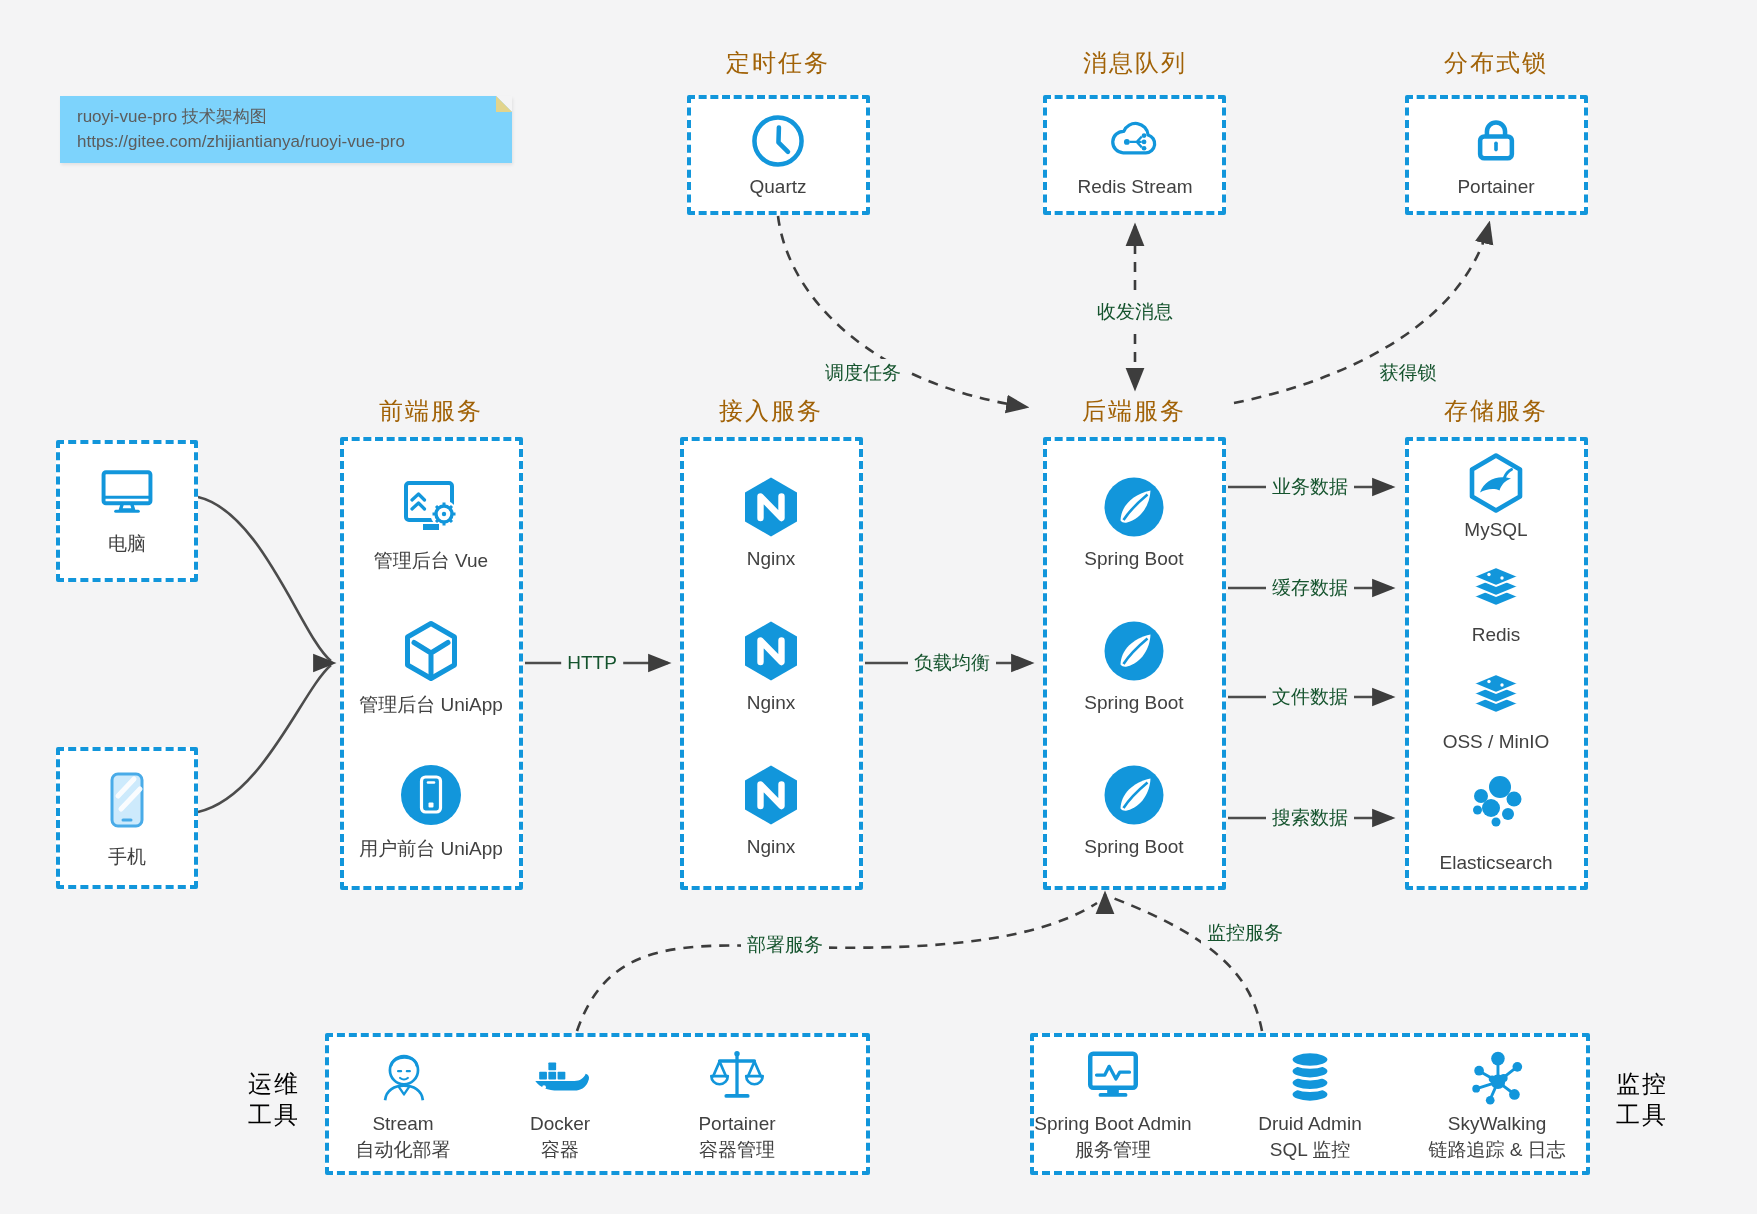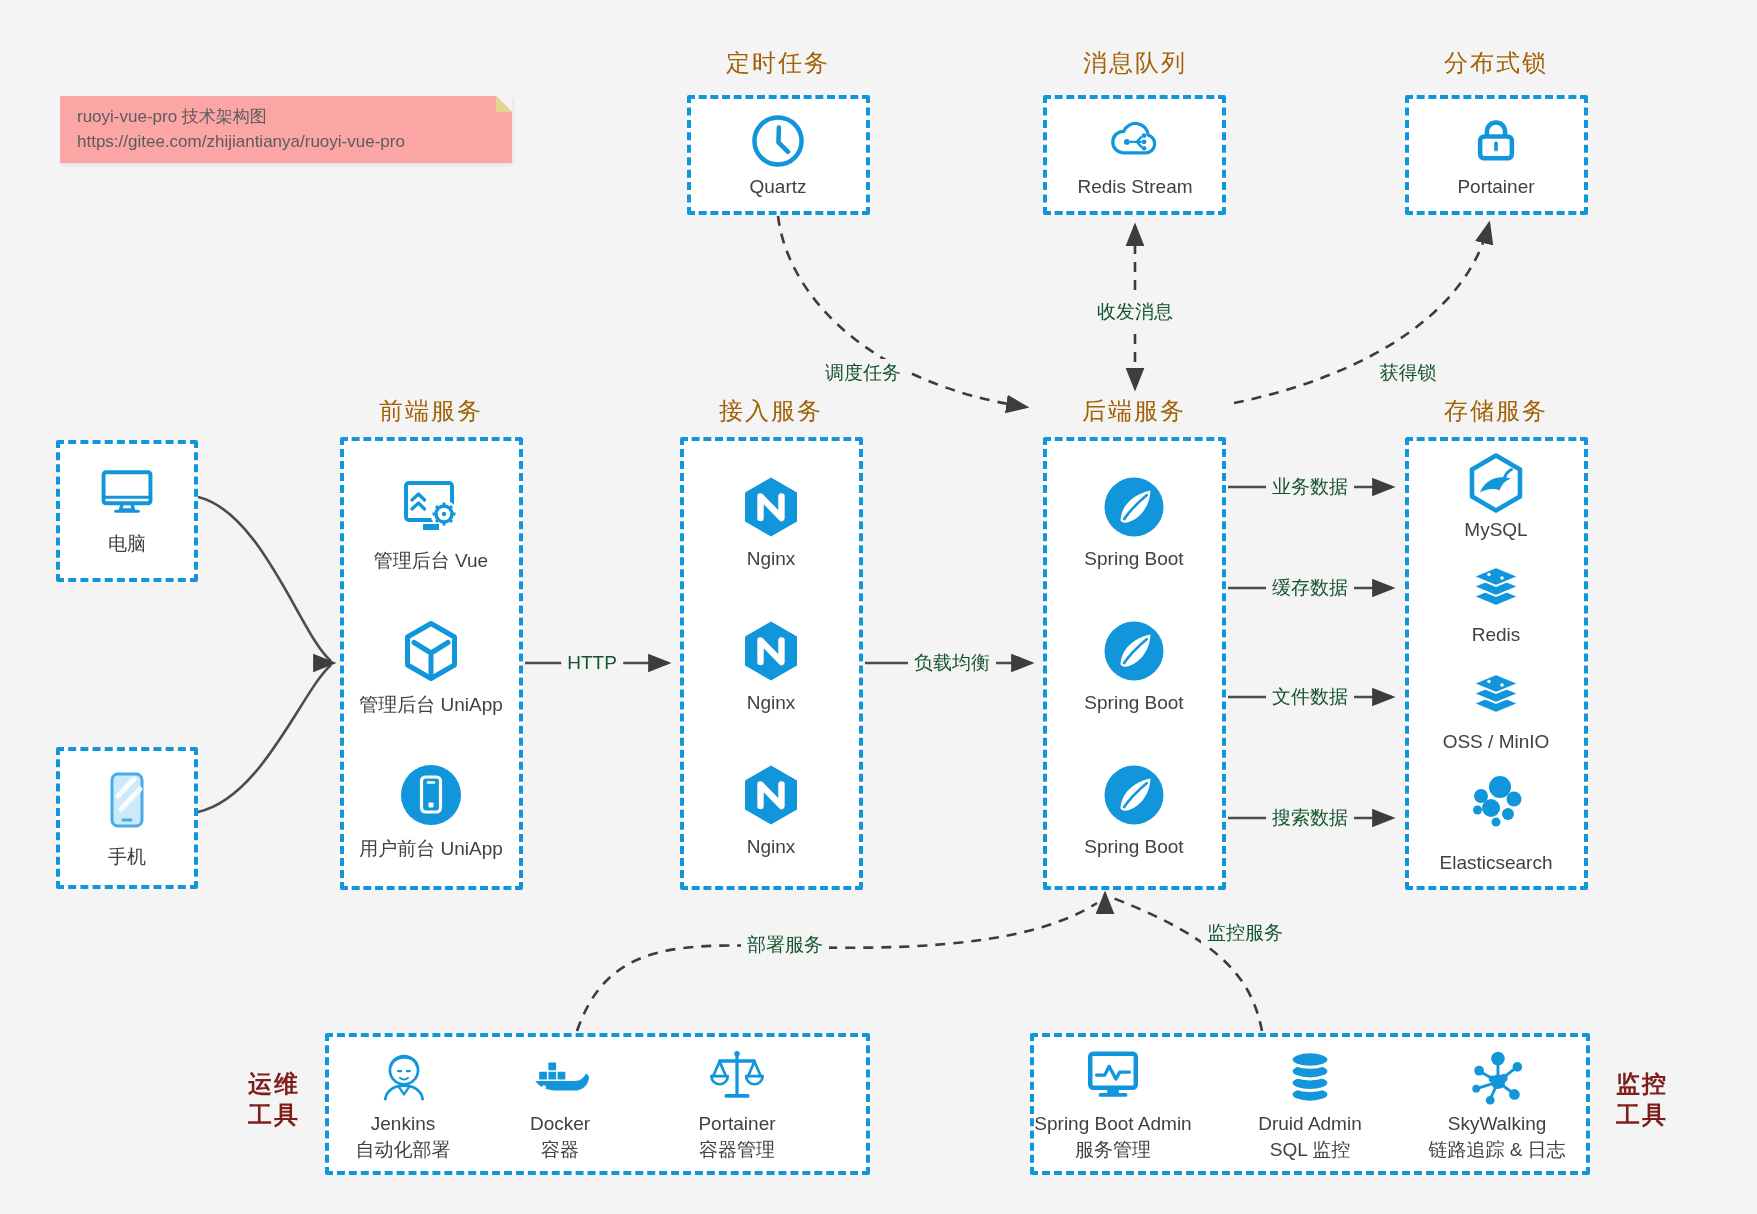--- a/index.html
+++ b/index.html
@@ -3,28 +3,28 @@
 <meta charset="utf-8">
 <style>
   *{box-sizing:border-box;margin:0;padding:0}
   html,body{background:#f4f4f5}
   #stage{position:relative;width:1757px;height:1214px;background:#f4f4f5;overflow:hidden;
          font-family:"Liberation Sans","DejaVu Sans",sans-serif}
   .wires{position:absolute;left:0;top:0;pointer-events:none}
   .dbox{position:absolute;border:4px dashed #1296db;background:#ffffff;border-radius:2px}
   .title-red{position:absolute;transform:translateX(-50%);font-size:24px;font-weight:normal;
              color:#a16207;white-space:nowrap;letter-spacing:2px}
-  .side-title{position:absolute;width:72px;font-size:24px;font-weight:bold;color:#7f1d1d;
+  .side-title{position:absolute;width:72px;font-size:24px;font-weight:normal;color:#000000;
               line-height:31px;text-align:center;letter-spacing:2px}
   .item{position:absolute;text-align:center}
   .item .lb{font-size:19px;color:#414141;white-space:nowrap;margin-top:5px}
   .item .lb2{font-size:19px;color:#414141;white-space:nowrap;margin-top:2px}
   .edge-label{position:absolute;transform:translate(-50%,-50%);font-size:19px;color:#14532d;
               background:#f4f4f5;padding:1px 6px;white-space:nowrap}
-  .note{position:absolute;left:60px;top:96px;width:452px;height:67px;background:#fca5a5;
+  .note{position:absolute;left:60px;top:96px;width:452px;height:67px;background:#7dd3fc;
         padding:8px 16px 0 17px;box-shadow:1px 2px 3px rgba(0,0,0,.08)}
   .note .nl{font-size:17px;color:#5c5c5c;line-height:25px}
   .fold-cut{position:absolute;top:0;right:0;width:0;height:0;
             border-left:16px solid transparent;border-top:16px solid #f4f4f5}
   .fold-flap{position:absolute;top:0;right:0;width:0;height:0;
              border-right:16px solid transparent;border-bottom:16px solid #e2d48c}
   .ic{display:inline-block;line-height:0}
 </style>
 </head>
 <body>
@@ -302,21 +302,21 @@
     <span class="ic">
       <svg width="62" height="62" viewBox="0 0 64 64" fill="none" stroke="#1296db">
         <circle cx="33" cy="25" r="14.5" stroke-width="2.8"></circle>
         <path d="M19.5 20.5 C22 9.5 45 8 46.5 21" stroke-width="2.8"></path>
         <path d="M13.5 56 C14.5 45.5 23.5 41 33 41 C42.5 41 51.5 45.5 52.5 56" stroke-width="2.8"></path>
         <path d="M27.5 42 L33 50 L38.5 42" stroke-width="2.4" stroke-linejoin="round"></path>
         <path d="M27 26 h3 M36 26 h3" stroke-width="2.4" stroke-linecap="round"></path>
         <path d="M29 33 c2.5 2 5.5 2 8 0" stroke-width="2.2" stroke-linecap="round"></path>
       </svg>
     </span>
-    <div class="lb" style="margin-top:1px">Jenkins</div>
+    <div class="lb" style="margin-top:1px">Stream</div>
     <div class="lb2">自动化部署</div>
   </div>
   <div class="item" style="left:470px;top:1046px;width:180px">
     <span class="ic">
       <svg width="62" height="62" viewBox="0 0 64 64" fill="#1296db">
         <path d="M6.5 36 H47 c5.5 0 9.5 -2.6 11.5 -7.4 c2.6 0.6 4 2.8 3.3 5.8 l-1.2 3.2 c-2.2 5 -7.4 8.4 -13.6 8.4 H30 c-10.5 0 -19 -3.5 -23.5 -10 z"></path>
         <rect x="10.5" y="26.5" width="8" height="8" rx="0.8"></rect>
         <rect x="20" y="26.5" width="8" height="8" rx="0.8"></rect>
         <rect x="29.5" y="26.5" width="8" height="8" rx="0.8"></rect>
         <rect x="20" y="17" width="8" height="8" rx="0.8"></rect>

